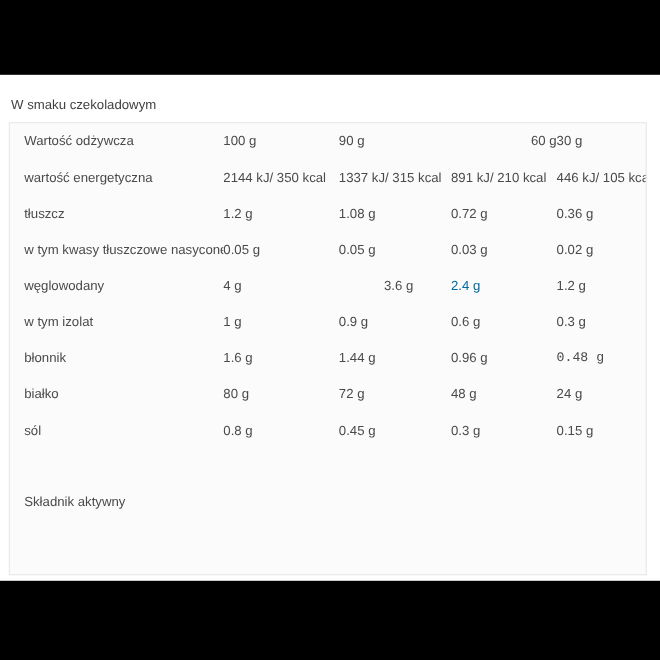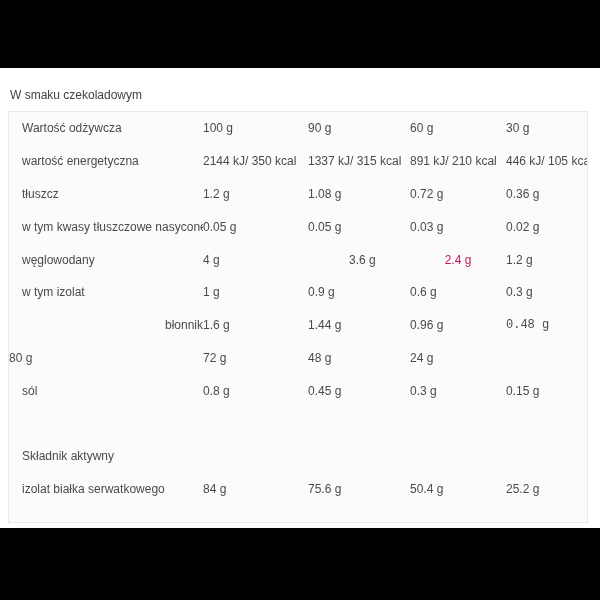--- a/index.html
+++ b/index.html
@@ -63,21 +63,21 @@
 
 <div class="topbar" style="background: rgb(0, 0, 0);"></div>
 
 <div class="flavor-heading">W smaku czekoladowym</div>
 
 <div class="nutrition-table" id="nutrition-table" style="background: rgb(251, 251, 251); border-color: rgb(232, 232, 232);">
     <div class="trow">
       <div class="cell label" style="color: rgb(74, 74, 74);">Wartość odżywcza</div>
       <div class="cell value" style="color: rgb(74, 74, 74);">100 g</div>
       <div class="cell value" style="color: rgb(74, 74, 74);">90 g</div>
-      <div class="cell value" style="color: rgb(74, 74, 74);">60 g</div>
+      <div class="cell value" style="color: rgb(74, 74, 74); text-align: right;">60 g</div>
       <div class="cell value" style="color: rgb(74, 74, 74);">30 g</div>
     </div>
     <div class="trow">
       <div class="cell label" style="color: rgb(74, 74, 74);">wartość energetyczna</div>
       <div class="cell value" style="color: rgb(74, 74, 74);">2144 kJ/ 350 kcal</div>
       <div class="cell value" style="color: rgb(74, 74, 74);">1337 kJ/ 315 kcal</div>
       <div class="cell value" style="color: rgb(74, 74, 74);">891 kJ/ 210 kcal</div>
       <div class="cell value" style="color: rgb(74, 74, 74);">446 kJ/ 105 kcal</div>
     </div>
     <div class="trow">
@@ -91,38 +91,39 @@
       <div class="cell label" style="color: rgb(74, 74, 74);">w tym kwasy tłuszczowe nasycone</div>
       <div class="cell value" style="color: rgb(74, 74, 74);">0.05 g</div>
       <div class="cell value" style="color: rgb(74, 74, 74);">0.05 g</div>
       <div class="cell value" style="color: rgb(74, 74, 74);">0.03 g</div>
       <div class="cell value" style="color: rgb(74, 74, 74);">0.02 g</div>
     </div>
     <div class="trow">
       <div class="cell label" style="color: rgb(74, 74, 74);">węglowodany</div>
       <div class="cell value" style="color: rgb(74, 74, 74);">4 g</div>
       <div class="cell value" style="color: rgb(74, 74, 74); margin-left: 41px;">3.6 g</div>
-      <div class="cell value" style="color: #be185d; text-align: center;">2.4 g</div>
+      <div class="cell value" style="color: #0369a1;">2.4 g</div>
       <div class="cell value" style="color: rgb(74, 74, 74);">1.2 g</div>
     </div>
     <div class="trow">
       <div class="cell label" style="color: rgb(74, 74, 74);">w tym izolat</div>
       <div class="cell value" style="color: rgb(74, 74, 74);">1 g</div>
       <div class="cell value" style="color: rgb(74, 74, 74);">0.9 g</div>
       <div class="cell value" style="color: rgb(74, 74, 74);">0.6 g</div>
       <div class="cell value" style="color: rgb(74, 74, 74);">0.3 g</div>
     </div>
     <div class="trow">
-      <div class="cell label" style="color: rgb(74, 74, 74); text-align: right;">błonnik</div>
+      <div class="cell label" style="color: rgb(74, 74, 74);">błonnik</div>
       <div class="cell value" style="color: rgb(74, 74, 74);">1.6 g</div>
       <div class="cell value" style="color: rgb(74, 74, 74);">1.44 g</div>
       <div class="cell value" style="color: rgb(74, 74, 74);">0.96 g</div>
       <div class="cell value" style="color: rgb(74, 74, 74); font-family: Liberation Mono, monospace;">0.48 g</div>
     </div>
     <div class="trow">
+      <div class="cell label" style="color: rgb(74, 74, 74);">białko</div>
       <div class="cell value" style="color: rgb(74, 74, 74);">80 g</div>
       <div class="cell value" style="color: rgb(74, 74, 74);">72 g</div>
       <div class="cell value" style="color: rgb(74, 74, 74);">48 g</div>
       <div class="cell value" style="color: rgb(74, 74, 74);">24 g</div>
     </div>
     <div class="trow">
       <div class="cell label" style="color: rgb(74, 74, 74);">sól</div>
       <div class="cell value" style="color: rgb(74, 74, 74);">0.8 g</div>
       <div class="cell value" style="color: rgb(74, 74, 74);">0.45 g</div>
       <div class="cell value" style="color: rgb(74, 74, 74);">0.3 g</div>
@@ -135,22 +136,15 @@
       <div class="cell value" style="color: rgb(74, 74, 74);"></div>
       <div class="cell value" style="color: rgb(74, 74, 74);"></div>
     </div>
     <div class="trow">
       <div class="cell label" style="color: rgb(74, 74, 74);">Składnik aktywny</div>
       <div class="cell value" style="color: rgb(74, 74, 74);"></div>
       <div class="cell value" style="color: rgb(74, 74, 74);"></div>
       <div class="cell value" style="color: rgb(74, 74, 74);"></div>
       <div class="cell value" style="color: rgb(74, 74, 74);"></div>
     </div>
-    <div class="trow">
-      <div class="cell label" style="color: rgb(74, 74, 74);">izolat białka serwatkowego</div>
-      <div class="cell value" style="color: rgb(74, 74, 74);">84 g</div>
-      <div class="cell value" style="color: rgb(74, 74, 74);">75.6 g</div>
-      <div class="cell value" style="color: rgb(74, 74, 74);">50.4 g</div>
-      <div class="cell value" style="color: rgb(74, 74, 74);">25.2 g</div>
-    </div>
   </div>
 
 <div class="bottombar" style="background: rgb(0, 0, 0);"></div>
 
 </body></html>

